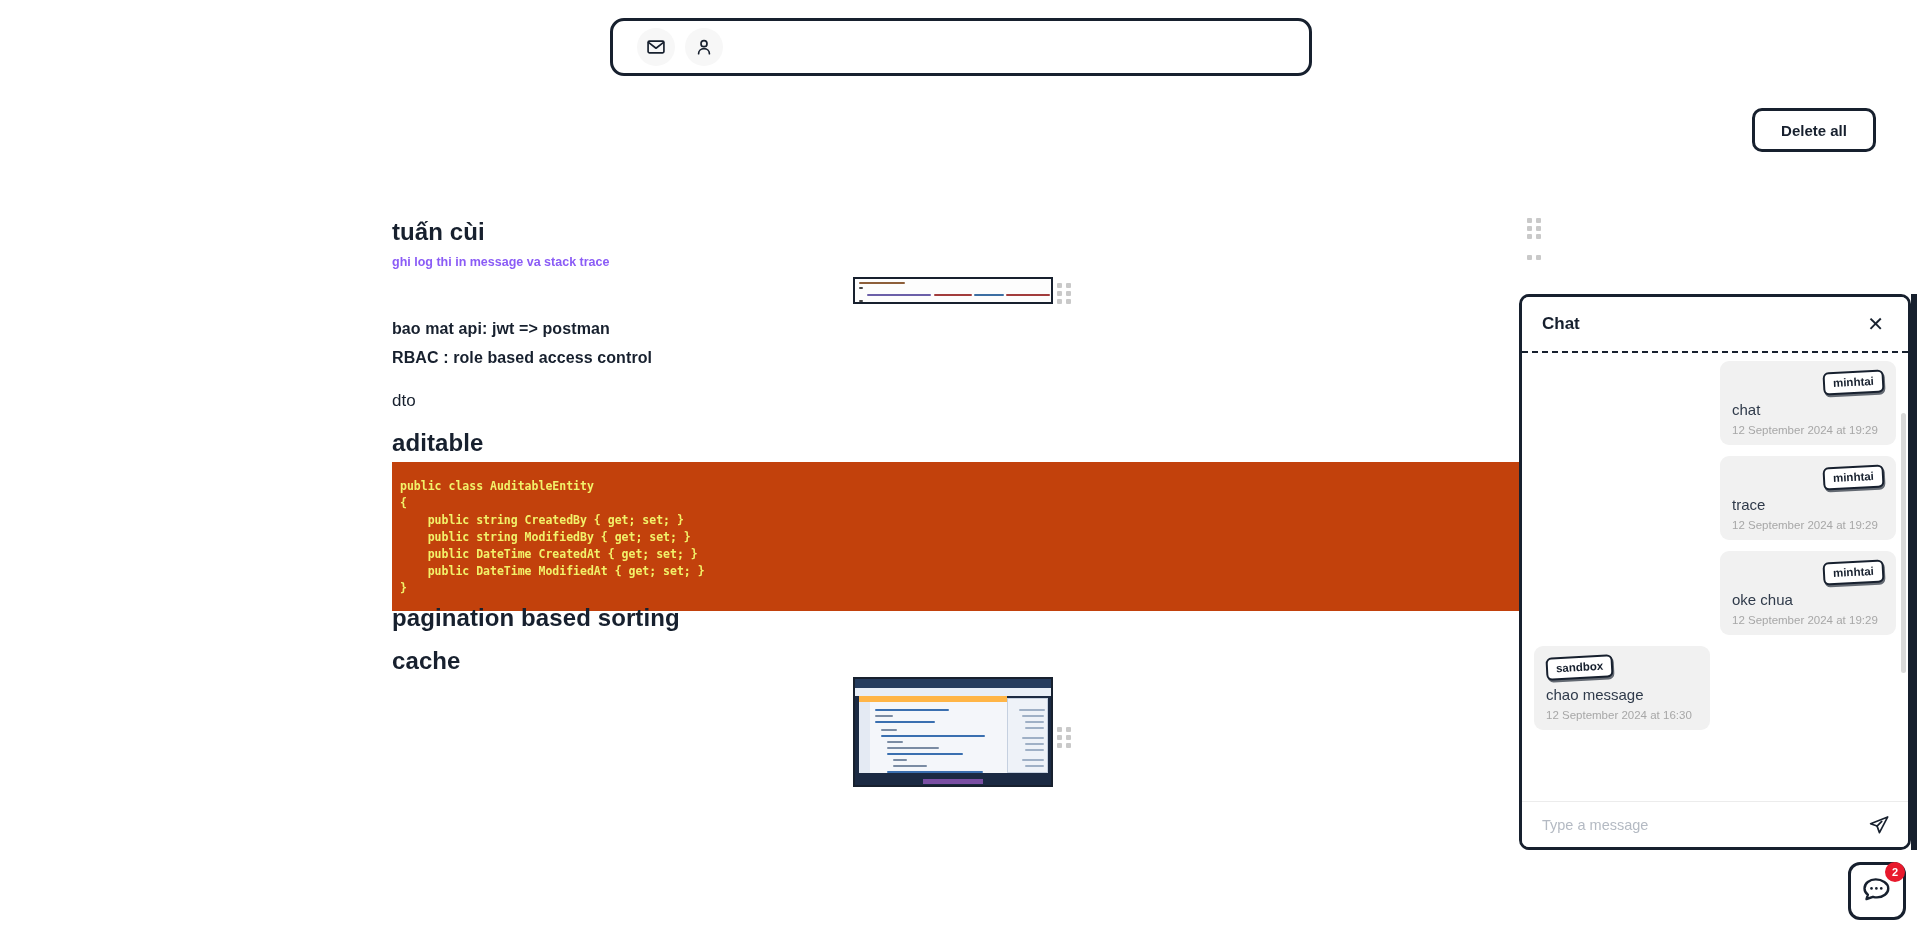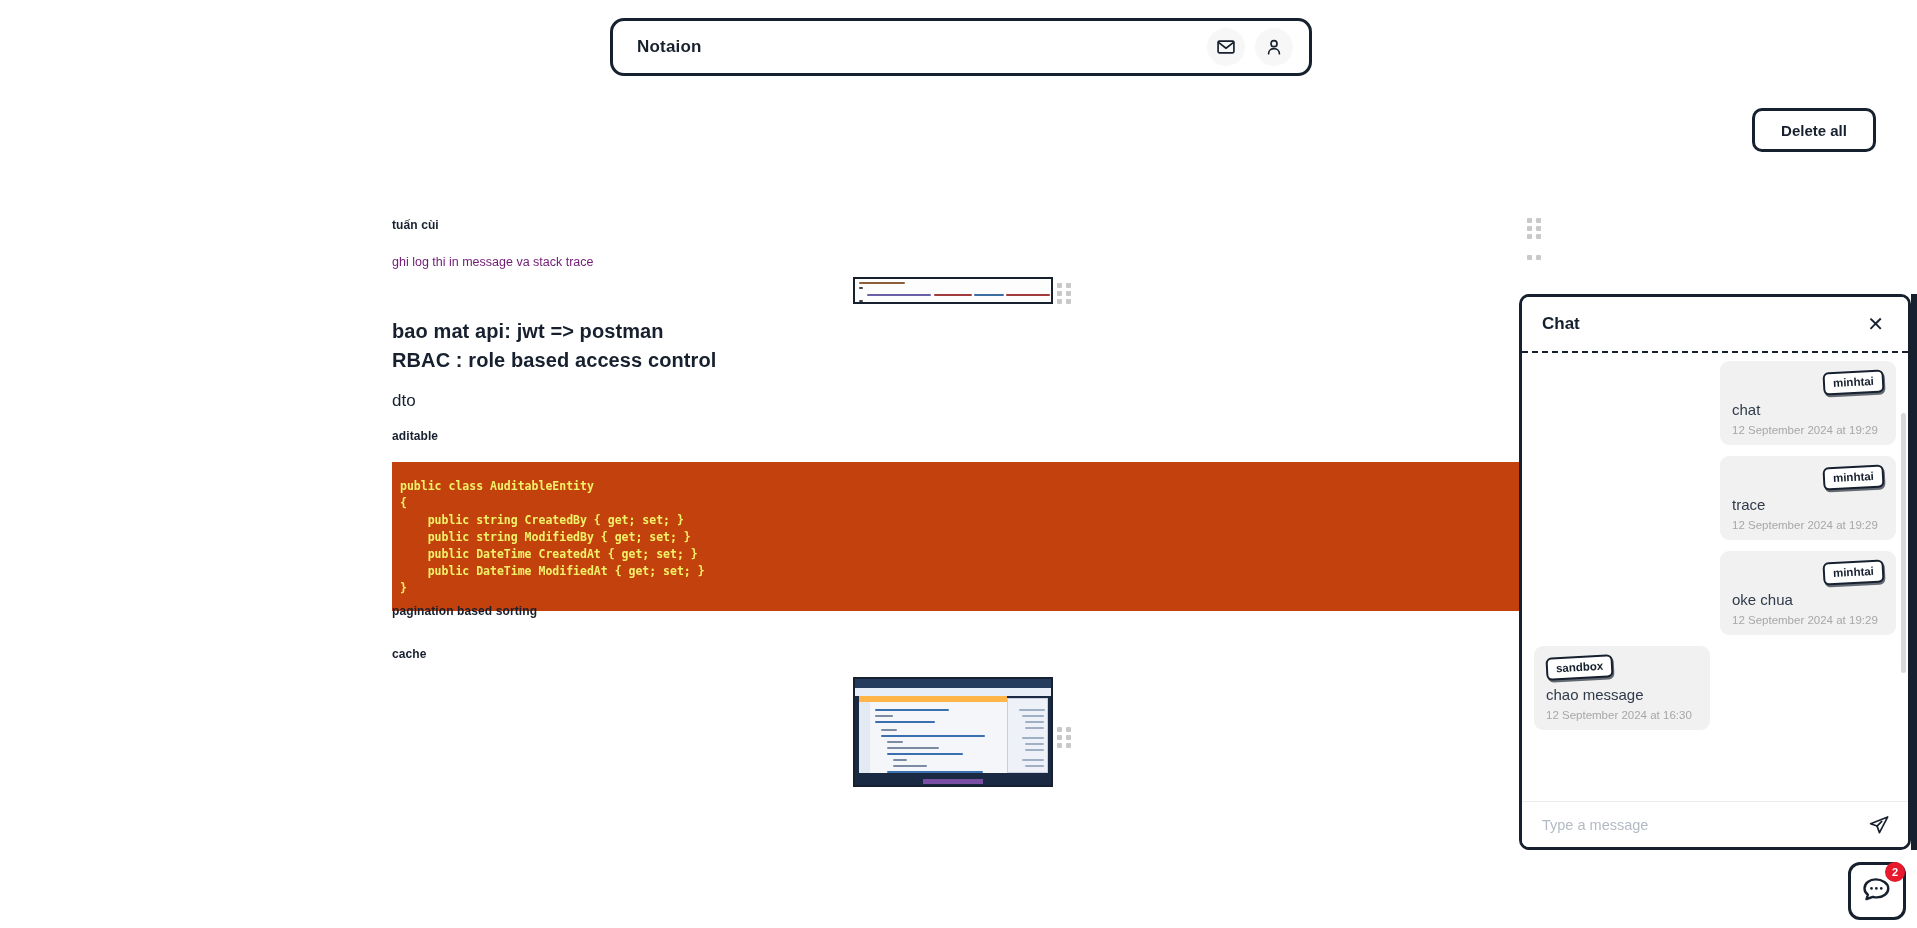--- a/index.html
+++ b/index.html
@@ -59,34 +59,34 @@
     color: #17202e;
     cursor: pointer;
   }
 
   
   .doc { position: absolute; left: 0; top: 0; width: 100%; height: 100%; }
 
   .block { position: absolute; color: #17202e; }
 
   .h-big {
-    font-size: 12px; font-weight: bold; letter-spacing: 0.1px;
+    font-size: 24px; font-weight: bold; letter-spacing: 0.1px;
     white-space: nowrap;
   }
   .h-mid {
-    font-size: 20px; font-weight: bold; letter-spacing: 0.1px;
+    font-size: 16px; font-weight: bold; letter-spacing: 0.1px;
     white-space: nowrap;
   }
   .h-small {
     font-size: 17px; font-weight: normal;
     white-space: nowrap;
   }
   .p-text {
-    font-size: 12.5px; font-weight: normal;
-    color: #701a75;
+    font-size: 12.5px; font-weight: bold;
+    color: #8b5cf6;
     white-space: nowrap;
   }
 
   
   .drag-handle {
     position: absolute;
     width: 14px; height: 22px;
     display: grid;
     grid-template-columns: 5px 5px;
     grid-template-rows: 5px 5px 5px;
@@ -288,21 +288,20 @@
     background: #17202e;
     z-index: 21;
   }
 </style>
 </head>
 <body>
 
 <div class="page">
 
   <div class="navbar">
-    <div class="brand">Notaion</div>
     <div class="nav-icons">
       <div class="icon-circle">
         <span>
           <svg width="20" height="20" viewBox="0 0 24 24" fill="none" stroke="#17202e" stroke-width="2" stroke-linecap="round" stroke-linejoin="round">
             <rect x="2.5" y="5" width="19" height="14" rx="1.5"></rect>
             <path d="M3 6.5l9 7 9-7"></path>
           </svg>
         </span>
       </div>
       <div class="icon-circle">

